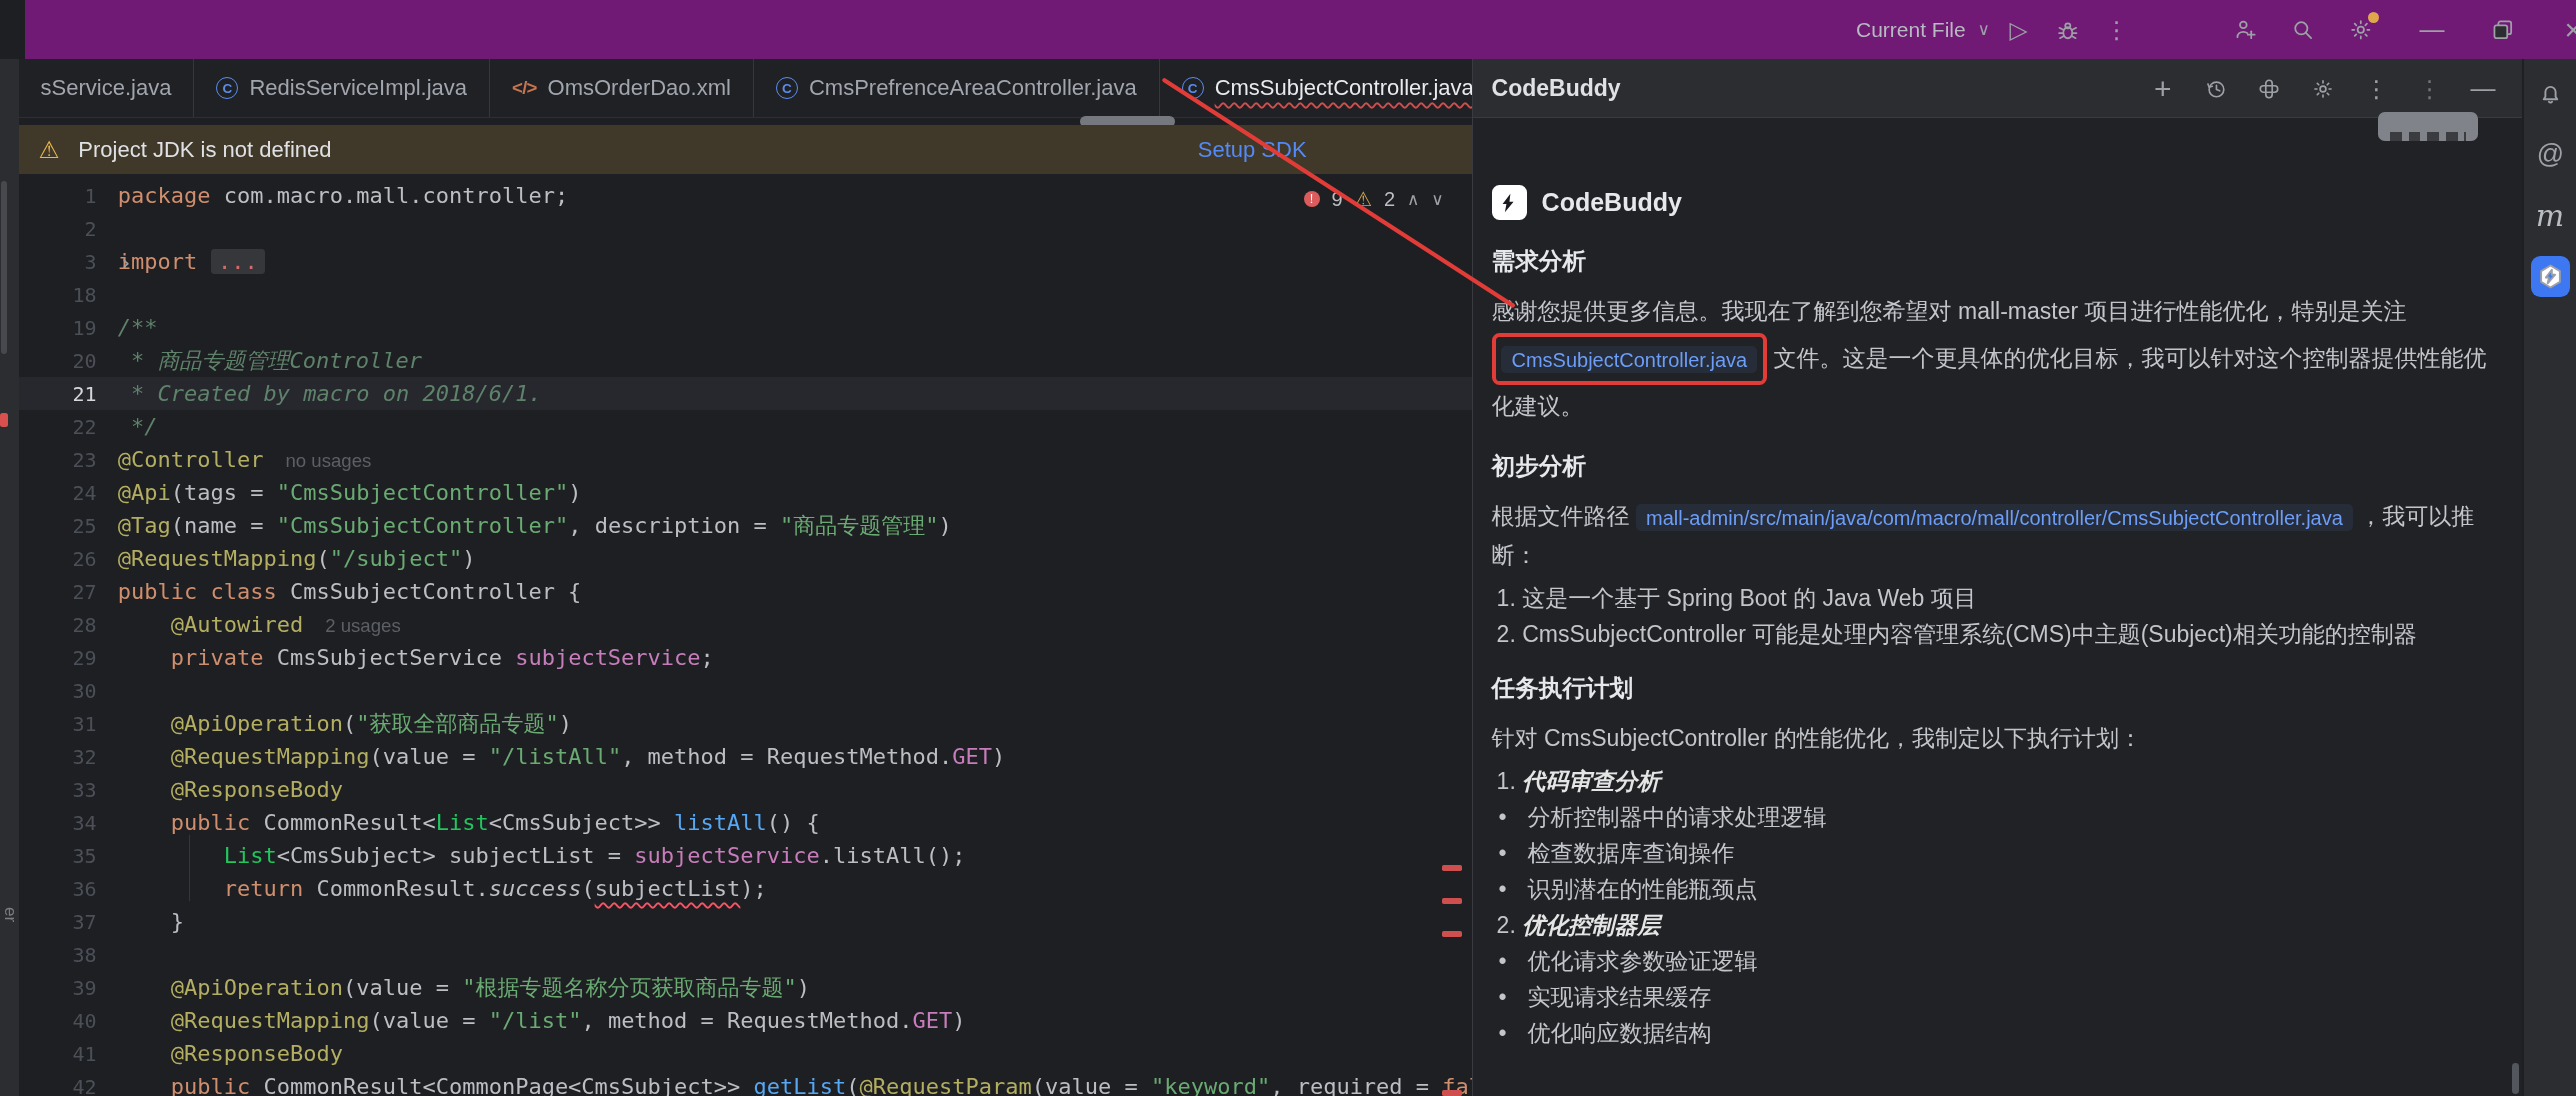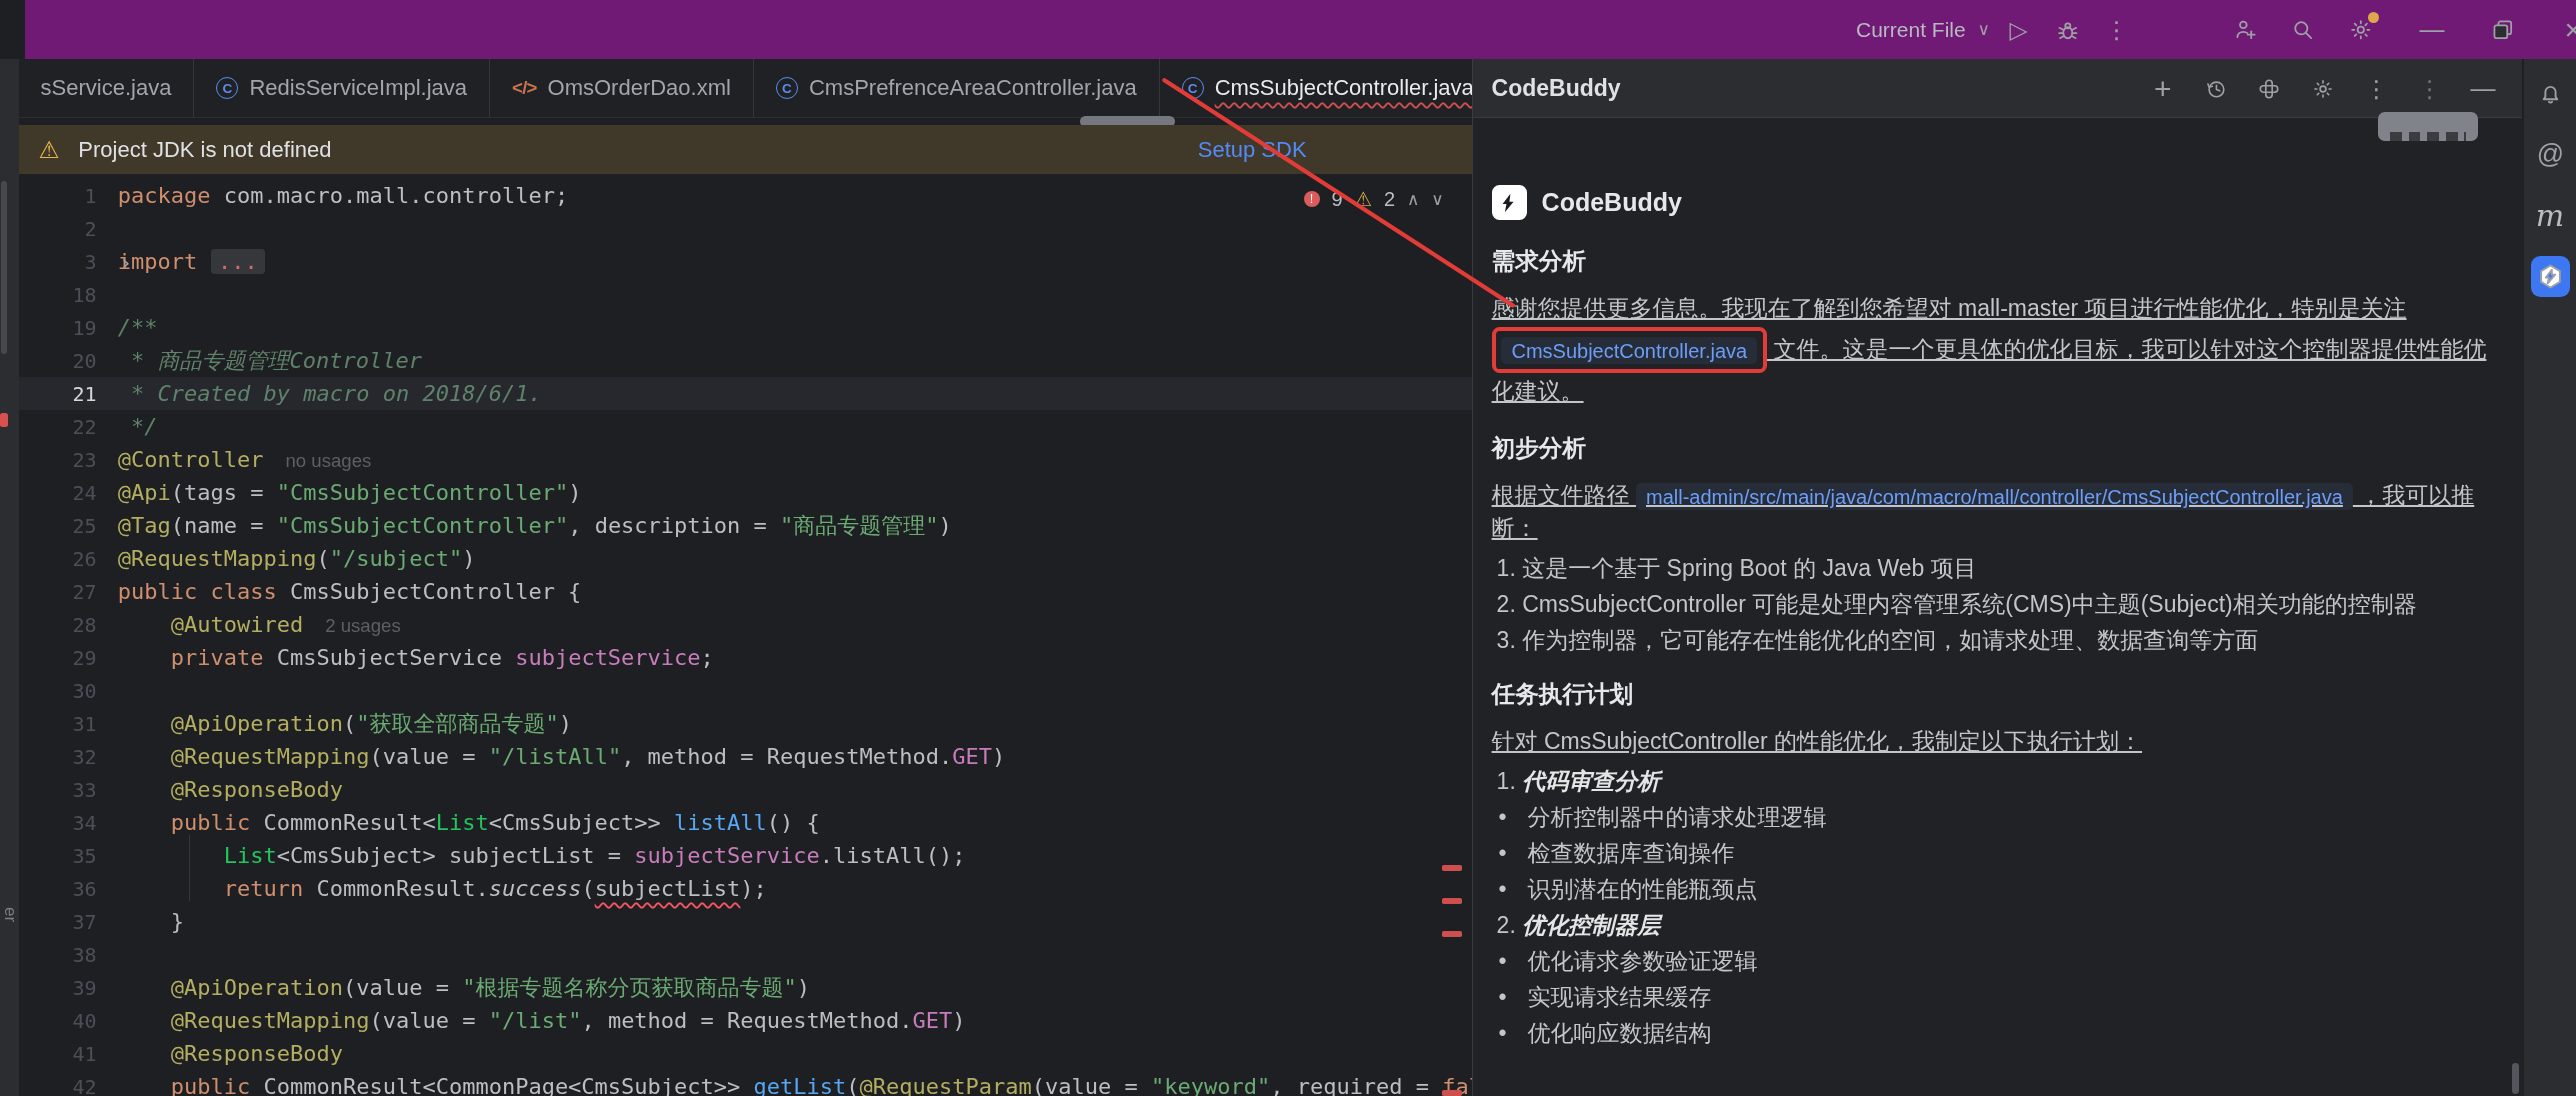--- a/index.html
+++ b/index.html
@@ -80,21 +80,21 @@
   .p-icon svg { width:22px; height:22px; stroke:#9da0a6; fill:none; stroke-width:1.8; stroke-linecap:round; stroke-linejoin:round; }
   .p-icon.dim { color:#6f7278; }
   .clipped-tip { position:absolute; left:905px; top:53px; width:100px; height:29px; background:#808389; border-radius:6.8px; overflow:hidden; }
   .clipped-tip i { position:absolute; left:11.8px; top:20px; width:76px; height:13.5px; background:repeating-linear-gradient(90deg,#3a3c40 0 11.8px,transparent 11.8px 18.6px); }
   .panel-body { position:absolute; left:0; top:60px; width:100%; height:977px; padding:66px 29px 0 18.6px; overflow:hidden; }
   .brand-row { display:flex; align-items:center; gap:15px; margin-bottom:17px; }
   .brand-logo { width:35px; height:35px; background:#fff; border-radius:7.6px; display:flex; align-items:center; justify-content:center; }
   .brand-logo svg { width:22px; height:22px; }
   .brand-name { font-size:25px; font-weight:bold; color:#e6e8eb; }
   .chat-h { font-size:23.6px; font-weight:bold; color:#e6e8eb; margin:25px 0 15px 0; }
-  .chat-p { font-size:23px; color:#c2c5ca; line-height:32px; margin:0 0 11.8px 0;text-decoration:underline; }
+  .chat-p { font-size:23px; color:#c2c5ca; line-height:38px; margin:0 0 11.8px 0; }
   .chat-ol { font-size:23px; color:#c2c5ca; line-height:25px; margin:0 0 11px 5px; }
   .chat-ol b { color:#e5e5e5;font-style:italic; }
   .chat-ul { font-size:23px; color:#c2c5ca; line-height:25px; margin:0 0 11px 6.8px; }
   .bullet { display:inline-block; width:29px; }
   .chip { background:#262c38; color:#6c9ef8; border-radius:5px; padding:2.5px 10px; font-size:20px; }
   .red-ring { display:inline-block; border:4.2px solid #e23c38; border-radius:7.6px; padding:2.5px 5.9px; margin:2.5px 0; }
   .panel-scroll-thumb { position:absolute; right:3.4px; bottom:1.7px; width:6.8px; height:31px; background:#53565c; border-radius:3.4px; }
   
   .right-stripe { position:absolute; left:2523px; top:59px; width:53px; height:1037px; background:#2b2d30; border-left:0.8px solid #1e1f22; display:flex; flex-direction:column; align-items:center; padding-top:15px; gap:22px; }
   .rs-icon { width:39px; height:39px; display:flex; align-items:center; justify-content:center; color:#9da0a6; }
@@ -308,21 +308,20 @@
         </span>
         <span class="brand-name">CodeBuddy</span>
       </div>
       <div id="chat">
           <div class="chat-h">需求分析</div>
           <div class="chat-p">感谢您提供更多信息。我现在了解到您希望对 mall-master 项目进行性能优化，特别是关注<span class="red-ring"><span class="chip">CmsSubjectController.java</span></span> 文件。这是一个更具体的优化目标，我可以针对这个控制器提供性能优化建议。</div>
           <div class="chat-h">初步分析</div>
           <div class="chat-p">根据文件路径 <span class="chip">mall-admin/src/main/java/com/macro/mall/controller/CmsSubjectController.java</span> ，我可以推断：</div>
           <div class="chat-ol">1. <span>这是一个基于 Spring Boot 的 Java Web 项目</span></div>
           <div class="chat-ol">2. <span>CmsSubjectController 可能是处理内容管理系统(CMS)中主题(Subject)相关功能的控制器</span></div>
-          <div class="chat-ol">3. <span>作为控制器，它可能存在性能优化的空间，如请求处理、数据查询等方面</span></div>
           <div class="chat-h">任务执行计划</div>
           <div class="chat-p">针对 CmsSubjectController 的性能优化，我制定以下执行计划：</div>
           <div class="chat-ol">1. <b>代码审查分析</b></div>
           <div class="chat-ul"><span class="bullet">•</span>分析控制器中的请求处理逻辑</div>
           <div class="chat-ul"><span class="bullet">•</span>检查数据库查询操作</div>
           <div class="chat-ul"><span class="bullet">•</span>识别潜在的性能瓶颈点</div>
           <div class="chat-ol">2. <b>优化控制器层</b></div>
           <div class="chat-ul"><span class="bullet">•</span>优化请求参数验证逻辑</div>
           <div class="chat-ul"><span class="bullet">•</span>实现请求结果缓存</div>
           <div class="chat-ul"><span class="bullet">•</span>优化响应数据结构</div>

